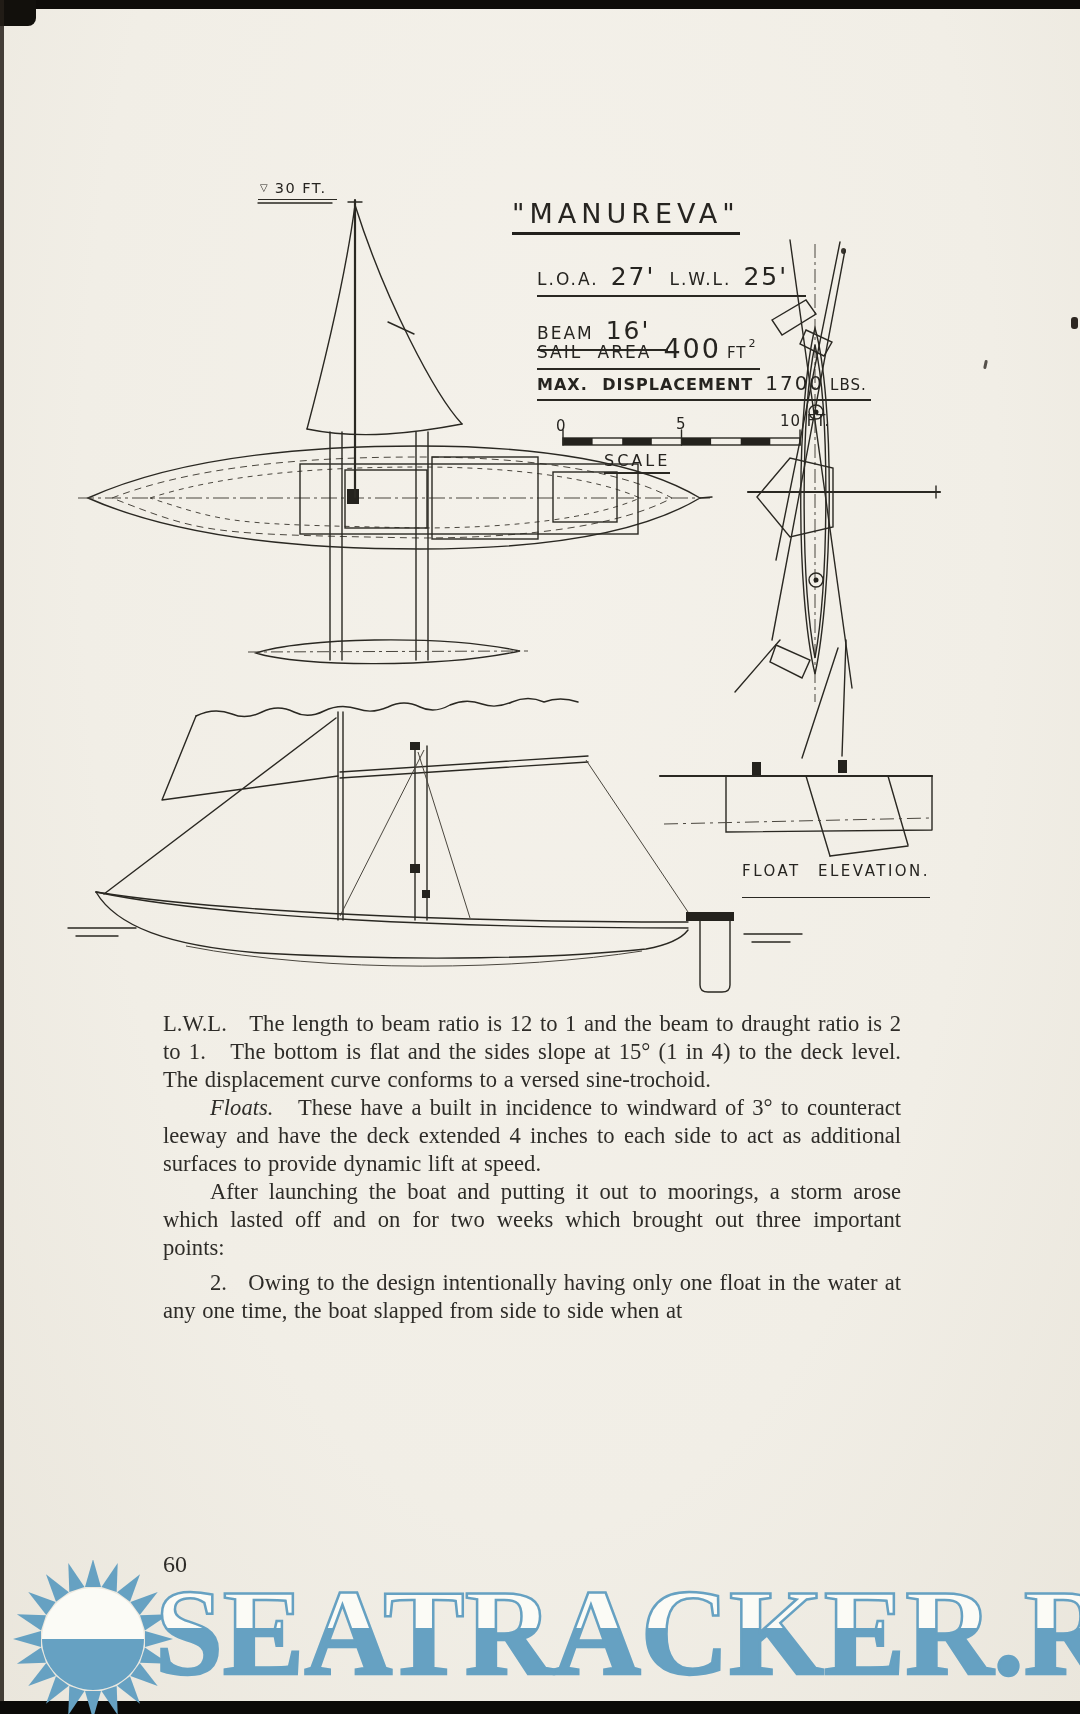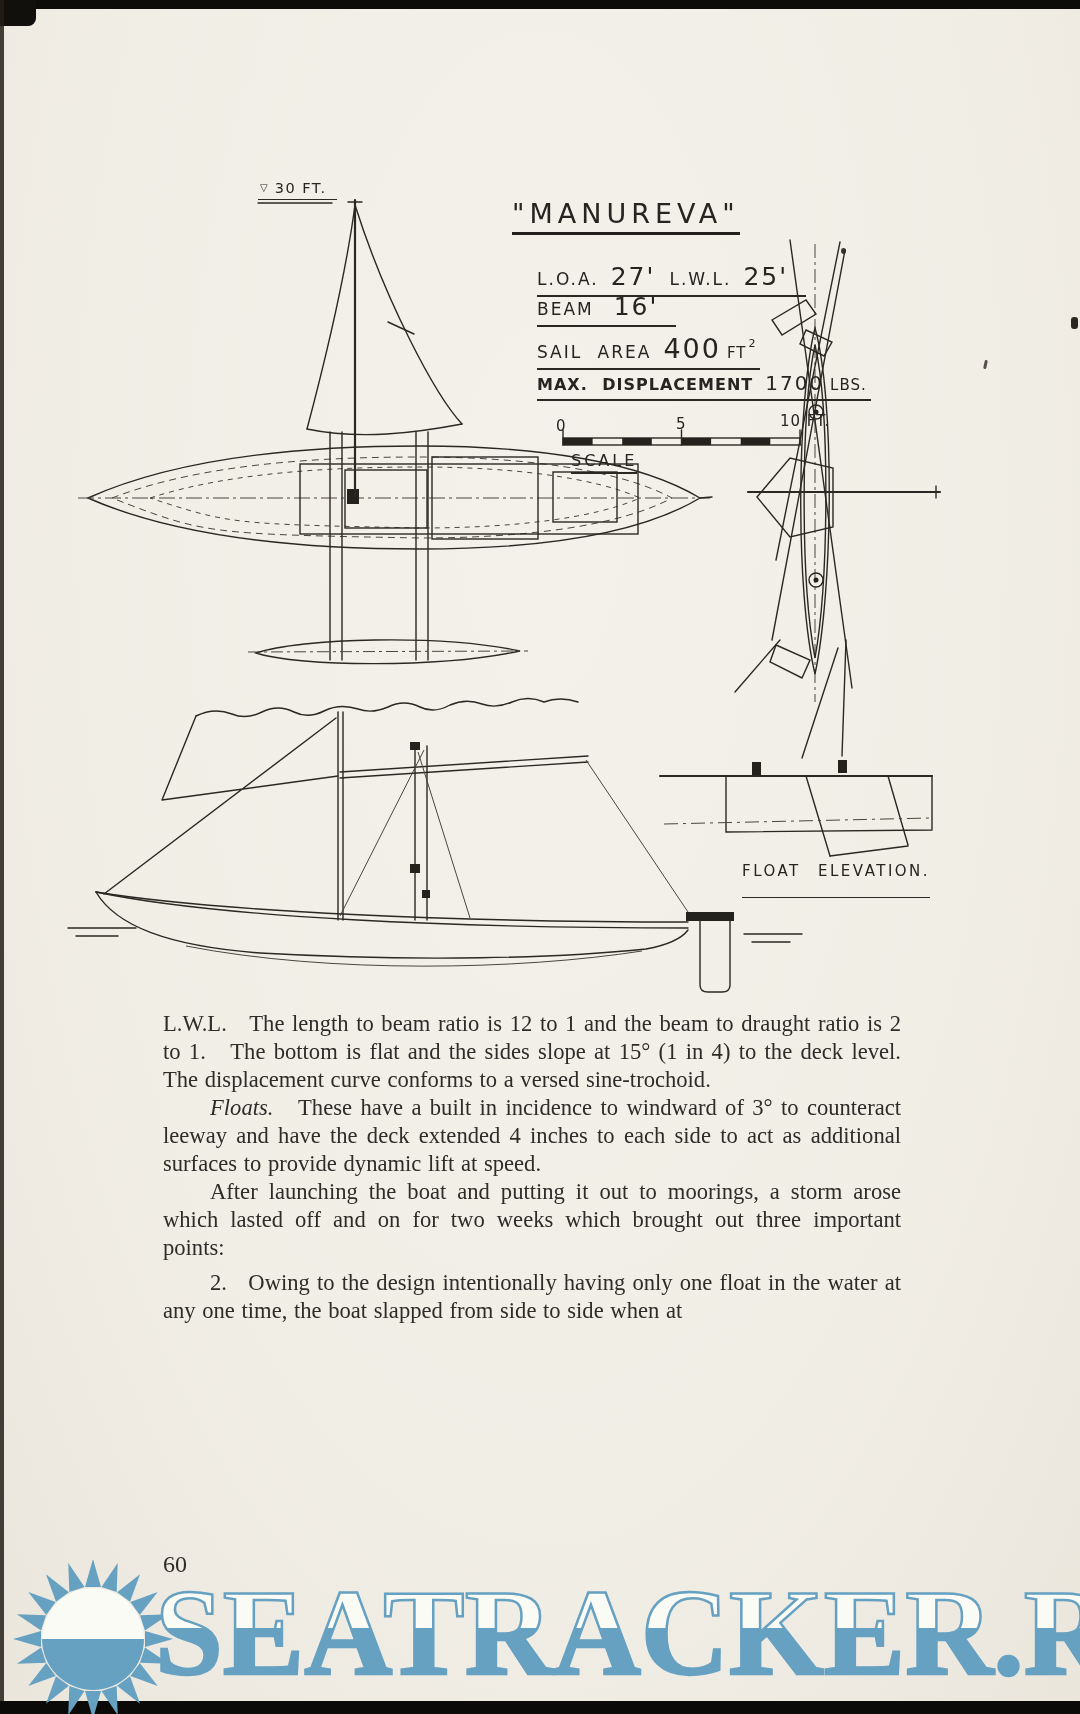--- a/index.html
+++ b/index.html
@@ -158,42 +158,42 @@
 
   <div class="hand tb-title" style="left:512px;top:198px;">"MANUREVA"</div>
 
   <div class="hand tb-row" style="left:537px;top:262px;">
     <span class="tb-lab">L.O.A.</span>
     <span class="tb-val">27'</span>
     <span class="tb-lab">L.W.L.</span>
     <span class="tb-val">25'</span>
   </div>
 
-  <div class="hand tb-row" style="left:537px;top:292px;gap:8px;">
+  <div class="hand tb-row" style="left:537px;top:316px;">
     <span class="tb-lab">BEAM</span>
     <span class="tb-val">16'</span>
   </div>
 
   <div class="hand tb-row" style="left:537px;top:333px;">
     <span class="tb-lab">SAIL AREA</span>
     <span class="tb-val" style="font-size:27px;">400</span>
     <span class="tb-unit" style="margin-left:-8px;">FT</span>
     <span class="tb-sup">2</span>
   </div>
 
   <div class="hand tb-row" style="left:537px;top:371px;">
     <span class="tb-lab" style="font-size:16px;letter-spacing:1px;font-weight:bold;">MAX. DISPLACEMENT</span>
     <span class="tb-val" style="font-size:20px;margin-left:12px;margin-right:0;">1700</span>
     <span class="tb-unit">LBS.</span>
   </div>
 
   <div class="hand scale-num" style="left:556px;top:417px;">0</div>
   <div class="hand scale-num" style="left:676px;top:415px;">5</div>
   <div class="hand scale-num" style="left:780px;top:412px;">10 FT.</div>
-  <div class="hand scale-cap" style="left:571px;top:451px;">SCALE</div>
+  <div class="hand scale-cap" style="left:604px;top:451px;">SCALE</div>
 
   <div class="hand fl-label" style="left:742px;top:862px;">FLOAT ELEVATION.</div>
 
   <div class="bodytext">
     <p>L.W.L.   The length to beam ratio is 12 to 1 and the beam to draught ratio is 2 to 1.   The bottom is flat and the sides slope at 15° (1 in 4) to the deck level.   The displacement curve conforms to a versed sine-trochoid.</p>
     <p class="ind"><span class="ital">Floats.</span><span>   These have a built in incidence to windward of 3° to counteract leeway and have the deck extended 4 inches to each side to act as additional surfaces to provide dynamic lift at speed.</span></p>
     <p class="ind">After launching the boat and putting it out to moorings, a storm arose which lasted off and on for two weeks which brought out three important points:</p>
     <p class="ind item">2.   Owing to the design intentionally having only one float in the water at any one time, the boat slapped from side to side when at</p>
   </div>
 

